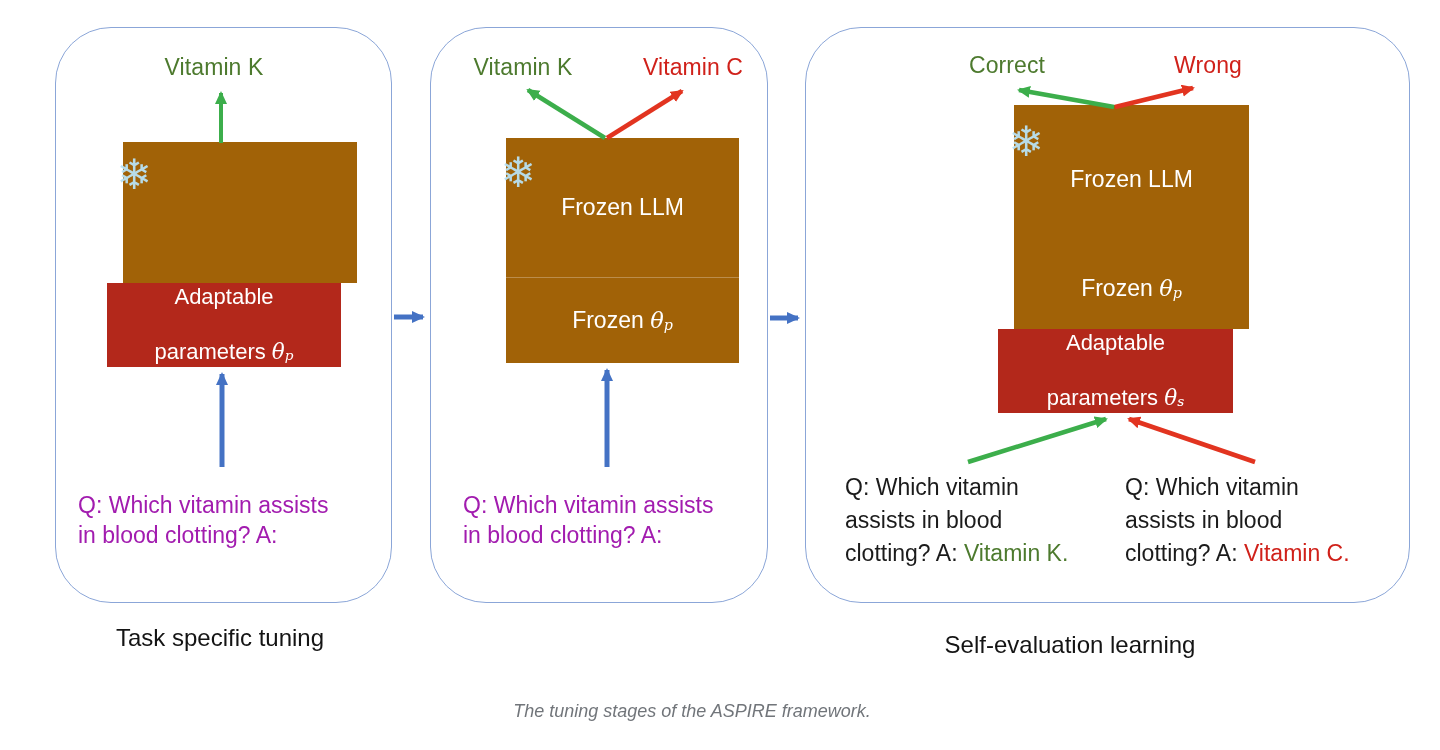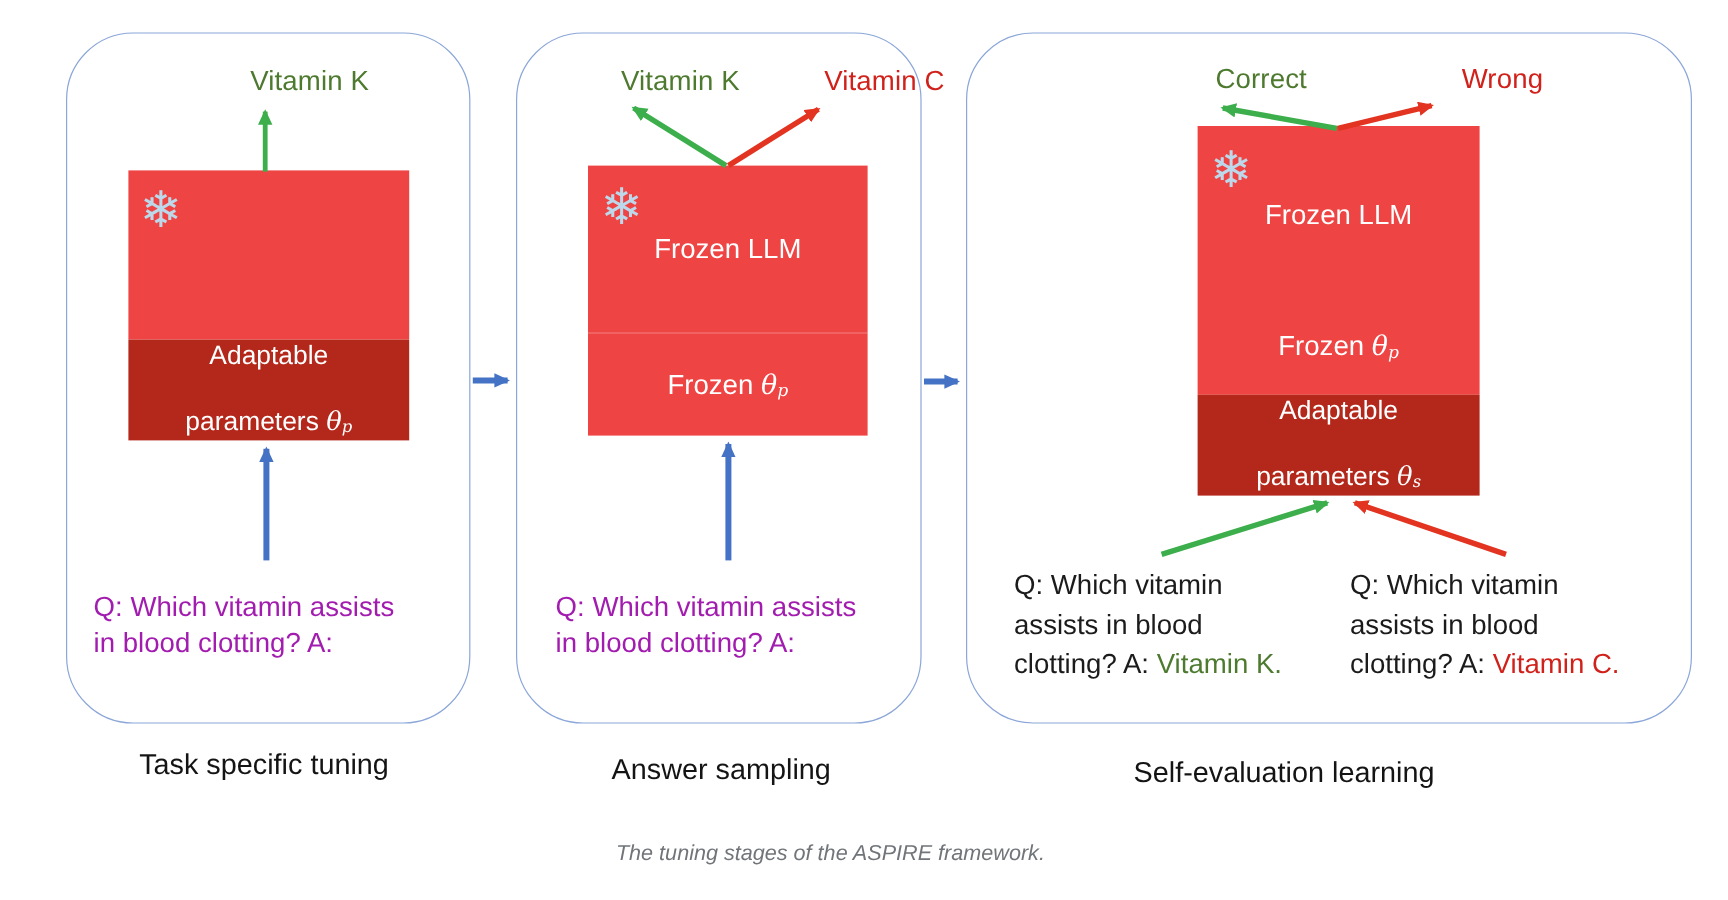--- a/index.html
+++ b/index.html
@@ -7,26 +7,26 @@
     position:relative; width:1440px; height:750px; overflow:hidden;
     font-family:"Liberation Sans", sans-serif; background:#ffffff;
     color:#1b1b1b;
   }
   .panel {
     position:absolute; top:27px; height:576px;
     border:1.5px solid #8ba6d8; border-radius:56px;
     background:#ffffff; box-sizing:border-box;
   }
   .abs { position:absolute; }
-  .ctr { transform:translateX(-50%); white-space:nowrap;margin-left:44px; }
+  .ctr { transform:translateX(-50%); white-space:nowrap; }
   .outlabel { font-size:23px; letter-spacing:0.1px; }
   .green-t { color:#4d7a2e; }
   .red-t   { color:#d0211a; }
   .bluebox {
-    position:absolute; background:#ef4444;
+    position:absolute; background:#a16207;margin-left:16px;
   }
   .redbox {
     position:absolute; background:#b3281b; color:#ffffff;
     display:flex; flex-direction:column; align-items:center; justify-content:center;
     font-size:22px; line-height:27px; text-align:center;gap:28px;
   }
   .boxtext { position:absolute; width:100%; text-align:center; color:#ffffff; font-size:23px; }
   .theta { font-family:"DejaVu Serif", serif; font-style:italic; font-size:0.98em; }
   .tsub  { font-family:"DejaVu Serif", serif; font-style:italic; font-size:0.62em; position:relative; bottom:-0.12em; }
   .divider { position:absolute; left:0; width:100%; height:1px; background:rgba(255,255,255,0.28); }
@@ -83,21 +83,20 @@
       <span>Frozen </span><span class="theta">θ</span><span class="tsub">p</span>
     </div>
   </div>
   <div class="snow" style="left:518px; top:173px;">❄</div>
 
   <div class="question" style="left:463px; top:474px;">
     <div>Q: Which vitamin assists</div>
     <div>in blood clotting? A:</div>
   </div>
 
-  <div class="stagelabel" style="left:601px; top:628px;">Answer sampling</div>
 
   <div class="panel" style="left:805px; width:605px;"></div>
 
   <div class="abs ctr outlabel green-t" style="left:1007px; top:52px;">Correct</div>
   <div class="abs ctr outlabel red-t" style="left:1208px; top:52px;">Wrong</div>
 
   <div class="bluebox" style="left:998px; top:105px; width:235px; height:224px;">
     <div class="boxtext" style="top:61px;">
       <span>Frozen LLM</span>
     </div>

